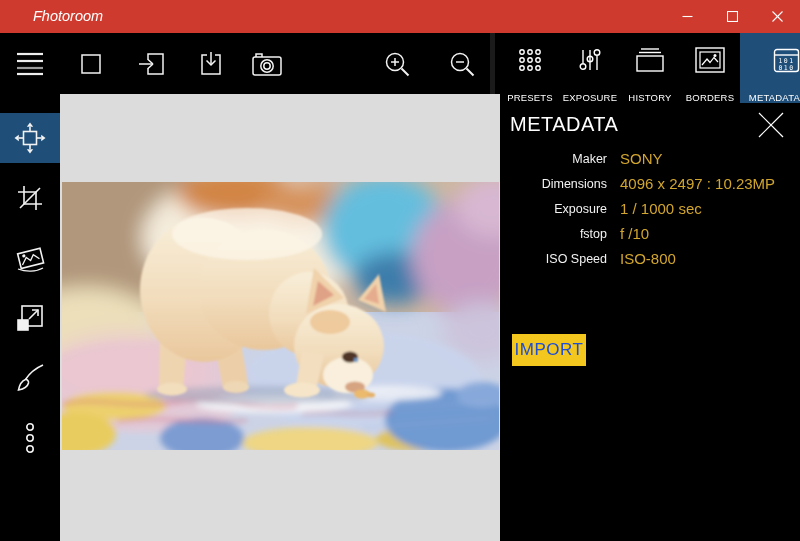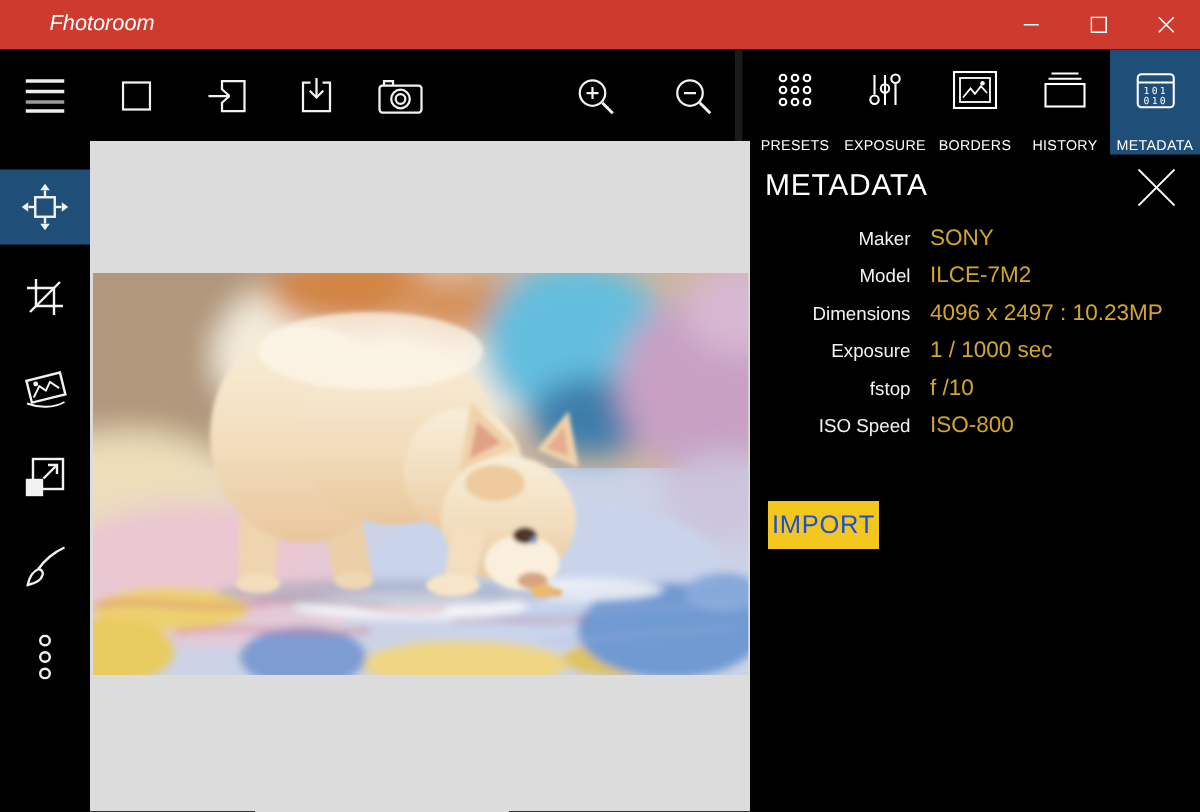--- a/index.html
+++ b/index.html
@@ -16,21 +16,21 @@
   .win-btn svg{stroke:#fff;fill:none;stroke-width:1.1;}
   
   .topbar{position:absolute;left:0;top:33px;width:500px;height:61px;background:#000;}
   .tool-btn{position:absolute;top:0;width:44px;height:61px;display:flex;align-items:center;justify-content:center;}
   .tool-btn svg{stroke:#f2f2f2;fill:none;stroke-width:1.5;}
   .topbar-divider{position:absolute;left:490px;top:0;width:5px;height:61px;background:#1b1b1b;}
   
   .panel{position:absolute;left:500px;top:33px;width:300px;height:508px;background:#000;}
   .tabstrip{position:absolute;left:0;top:0;width:300px;height:70px;display:flex;}
   .tab{width:60px;height:70px;box-sizing:border-box;display:flex;flex-direction:column;align-items:center;padding-top:11px;cursor:default;}
-  .tab.selected{background:#1F4E78;}
+  .tab.selected{background:#1F4E78;align-items:flex-end;}
   .tab .tab-icon{height:34px;display:flex;align-items:center;justify-content:center;}
   .tab .tab-icon svg{stroke:#fff;fill:none;stroke-width:1.4;}
   .tab .tab-label{font-size:9.5px;color:#fff;margin-top:16px;letter-spacing:.2px;white-space:nowrap;}
   .panel-title{position:absolute;left:10px;top:80px;font-size:20px;color:#fff;letter-spacing:.5px;}
   .panel-close{position:absolute;left:254px;top:75px;width:34px;height:34px;display:flex;align-items:center;justify-content:center;}
   .panel-close svg{stroke:#fff;stroke-width:1.2;fill:none;}
   .fields{position:absolute;left:0;top:113px;width:300px;}
   .field-row{height:25px;display:flex;align-items:center;}
   .field-label{width:107px;text-align:right;font-size:12.5px;color:#f2f2f2;flex:none;}
   .field-value{margin-left:13px;font-size:15px;color:#D2A62E;white-space:nowrap;}
@@ -287,37 +287,37 @@
             <circle cx="13" cy="12" r="2.8"></circle>
           <line x1="20" y1="9" x2="20" y2="23"></line>
             <circle cx="20" cy="5.5" r="2.8"></circle>
         </svg>
       </span>
       <span class="tab-label">EXPOSURE</span>
     </div>
     <div class="tab">
       <span class="tab-icon">
         <svg width="30" height="26" viewBox="0 0 30 26">
+          <line x1="6" y1="2" x2="24" y2="2"></line>
+          <line x1="4" y1="5.5" x2="26" y2="5.5"></line>
+          <rect x="2" y="9" width="26" height="15"></rect>
+        </svg>
+      </span>
+      <span class="tab-label">HISTORY</span>
+    </div>
+    <div class="tab">
+      <span class="tab-icon">
+        <svg width="30" height="26" viewBox="0 0 30 26">
           <rect x="1" y="1" width="28" height="24"></rect>
           <rect x="5" y="5" width="20" height="16" stroke-width="1.2"></rect>
           <path d="M7,18 L12,12 L15,15.5 L19,10.5 L23,15" stroke-width="1.2"></path>
           <circle cx="20" cy="8.5" r="1.5" fill="#fff" stroke="none"></circle>
         </svg>
       </span>
       <span class="tab-label">BORDERS</span>
-    </div>
-    <div class="tab">
-      <span class="tab-icon">
-        <svg width="30" height="26" viewBox="0 0 30 26">
-          <line x1="6" y1="2" x2="24" y2="2"></line>
-          <line x1="4" y1="5.5" x2="26" y2="5.5"></line>
-          <rect x="2" y="9" width="26" height="15"></rect>
-        </svg>
-      </span>
-      <span class="tab-label">HISTORY</span>
     </div>
     <div class="tab selected">
       <span class="tab-icon">
         <svg width="27" height="25" viewBox="0 0 27 25">
           <rect x="1.5" y="1.5" width="24" height="22" rx="2.5"></rect>
           <line x1="1.5" y1="7" x2="25.5" y2="7"></line>
           <text x="13.5" y="14.5" text-anchor="middle" font-size="6.5" letter-spacing="1.5" fill="#fff" stroke="none" font-family="DejaVu Sans Mono, monospace">101</text>
           <text x="13.5" y="21.5" text-anchor="middle" font-size="6.5" letter-spacing="1.5" fill="#fff" stroke="none" font-family="DejaVu Sans Mono, monospace">010</text>
         </svg>
       </span>
@@ -332,24 +332,20 @@
         <line x1="27" y1="3" x2="3" y2="27"></line>
     </svg>
   </div>
 
   <div class="fields">
     <div class="field-row">
       <span class="field-label">Maker</span>
       <span class="field-value">SONY</span>
     </div>
     <div class="field-row">
-      <span class="field-label">Model</span>
-      <span class="field-value">ILCE-7M2</span>
-    </div>
-    <div class="field-row">
       <span class="field-label">Dimensions</span>
       <span class="field-value">4096 x 2497 : 10.23MP</span>
     </div>
     <div class="field-row">
       <span class="field-label">Exposure</span>
       <span class="field-value">1 / 1000 sec</span>
     </div>
     <div class="field-row">
       <span class="field-label">fstop</span>
       <span class="field-value">f /10</span>

